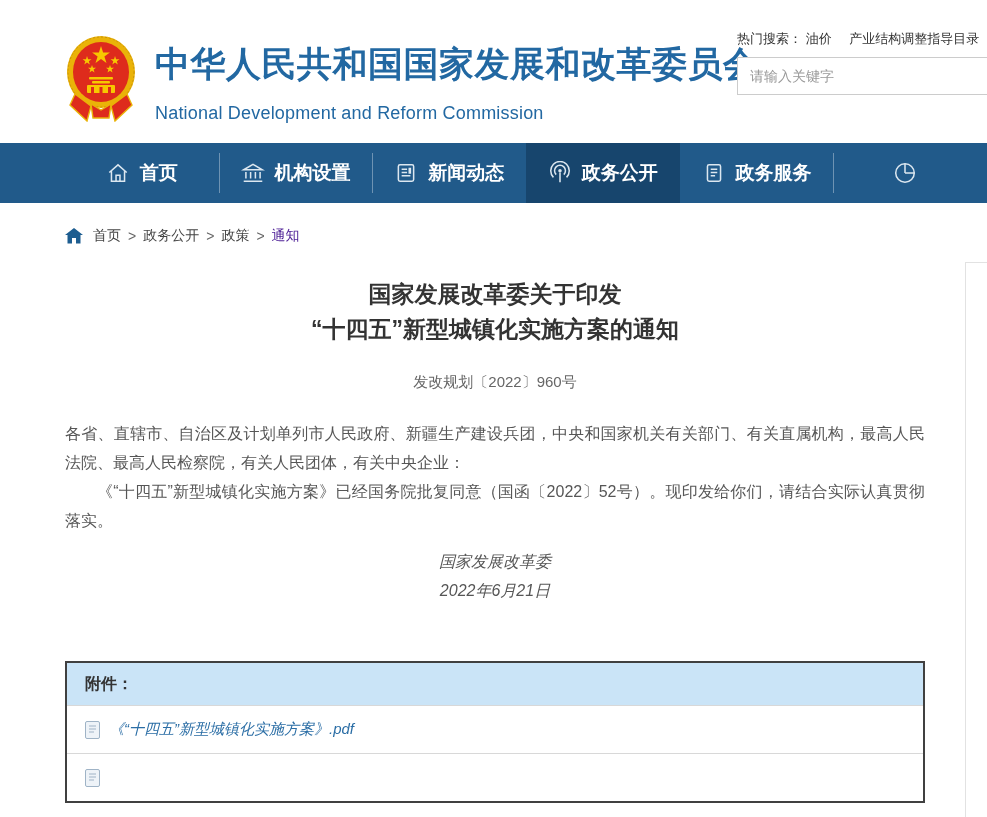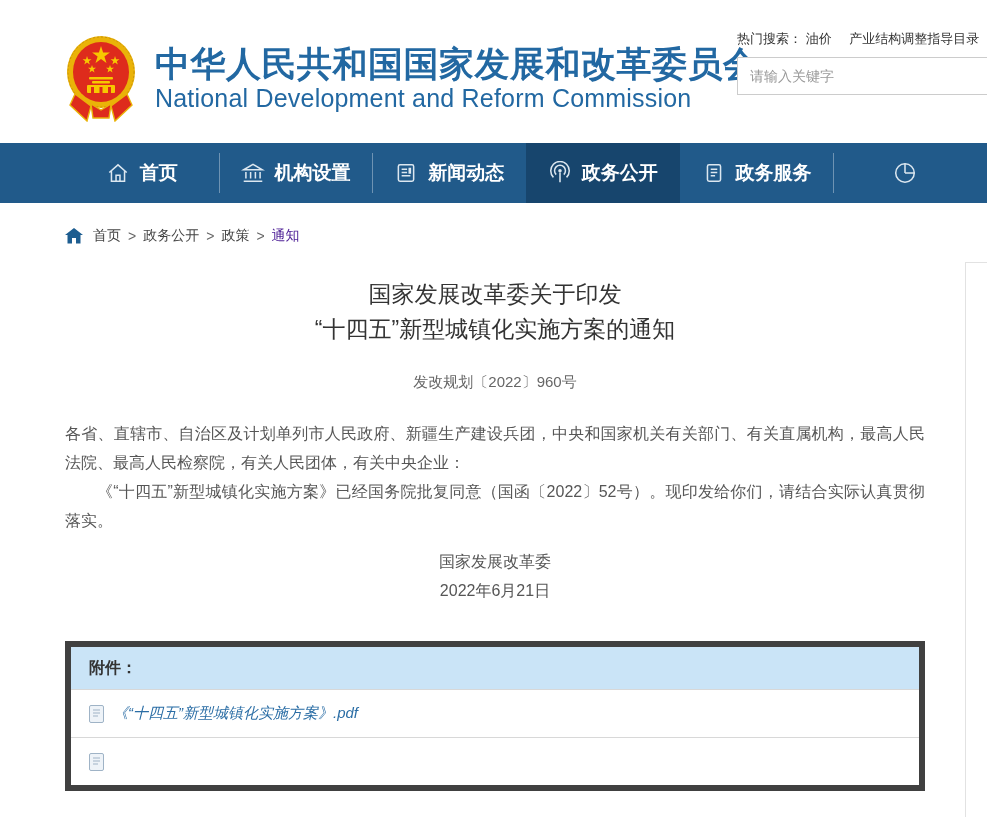--- a/index.html
+++ b/index.html
@@ -5,21 +5,21 @@
   * { margin: 0; padding: 0; box-sizing: border-box; }
   html, body { width: 987px; height: 817px; overflow: hidden; background: #fff;
     font-family: "Liberation Sans", "DejaVu Sans", sans-serif; }
   .page { position: relative; width: 987px; height: 817px; background: #fff; overflow: hidden; }
 
   
   .site-header { position: relative; width: 100%; height: 143px; background: #fff; }
   .emblem { position: absolute; left: 65px; top: 34px; width: 72px; height: 88px; }
   .site-titles { position: absolute; left: 155px; top: 44px; white-space: nowrap; }
   .title-zh { font-size: 35px; font-weight: bold; color: #2268a2; letter-spacing: 0.5px; line-height: 40px; }
-  .title-en { font-size: 25px; color: #2268a2; line-height: 26px; margin-top: 1px; letter-spacing: 0.2px; }
+  .title-en { font-size: 18px; color: #2268a2; line-height: 26px; margin-top: 16px; letter-spacing: 0.2px; }
   .hot-search { position: absolute; left: 737px; top: 30px; font-size: 13px; color: #333; white-space: nowrap; }
   .hot-term { margin-right: 14px; cursor: pointer; }
   .search-box { position: absolute; left: 737px; top: 57px; width: 262px; height: 38px;
     border: 1px solid #ccc; background: #fff; }
   .search-box input { width: 100%; height: 100%; border: 0; outline: none; padding: 0 12px;
     font-size: 14px; color: #333; font-family: inherit; background: transparent; }
   .search-box input::placeholder { color: #999; }
 
   
   .main-nav { position: relative; width: 100%; height: 60px; background: #215a8a; overflow: hidden; }
@@ -36,29 +36,29 @@
 
   
   .content { width: 860px; margin-left: 65px; }
   .breadcrumb { display: flex; align-items: center; padding-top: 24px; font-size: 14px; color: #444; }
   .breadcrumb .crumb { color: #444; cursor: pointer; text-decoration: none; }
   .breadcrumb .sep { margin: 0 7px; color: #666; }
   .breadcrumb .crumb.current { color: #4c1d95; font-weight: normal; cursor: default; }
   .home-glyph { width: 18px; height: 16px; margin-right: 10px; }
 
   
-  .doc-title { margin-top: 32px; text-align: center; font-size: 23px; font-weight: normal;
+  .doc-title { margin-top: 32px; text-align: center; font-size: 23px; font-weight: bold;
     color: #333; line-height: 35px; }
   .doc-number { margin-top: 26px; text-align: center; font-size: 15px; color: #666; }
   .doc-body { margin-top: 27px; font-size: 16px; color: #565656; line-height: 29px; text-align: justify; }
   .doc-body p.indent { text-indent: 2em; }
-  .signature-block { margin-top: 12px; text-align: center; font-size: 16px; color: #565656; line-height: 29px; }
-
-  
-  .attachments { margin-top: 36px; width: 860px; border: 6px solid #404040; background: #fff; }
+  .signature-block { margin-top: 12px; text-align: center; font-size: 16px; color: #565656; line-height: 29px; font-style: italic; }
+
+  
+  .attachments { margin-top: 56px; width: 860px; border: 2px solid #404040; background: #fff; }
   .attachments-header { height: 42px; background: #cae4f7; display: flex; align-items: center;
     padding-left: 18px; font-size: 16px; font-weight: bold; color: #333; }
   .attachment-row { height: 48px; display: flex; align-items: center; padding-left: 18px;
     border-top: 1px solid #d8d8d8; cursor: pointer; font-style: italic; }
   .file-icon { width: 15px; height: 18px; margin-right: 9px; flex: 0 0 auto; }
   .attachment-link { font-size: 15px; color: #2a6da5; text-decoration: none; }
 
   
   .panel-edge { position: absolute; left: 965px; top: 262px; width: 22px; height: 555px;
     border-left: 1px solid #e2e2e2; border-top: 1px solid #e2e2e2; background: #fff; }

